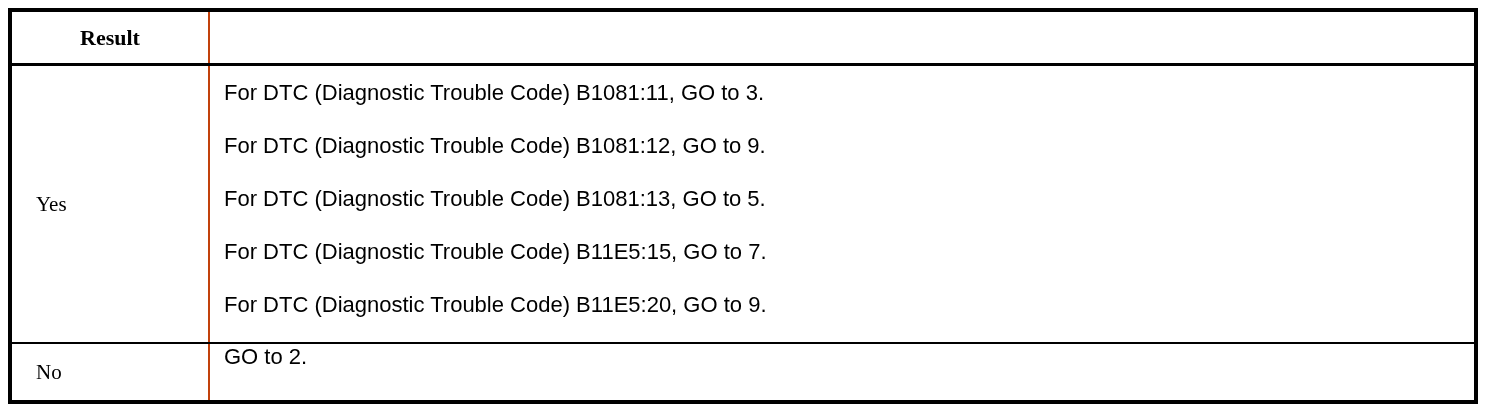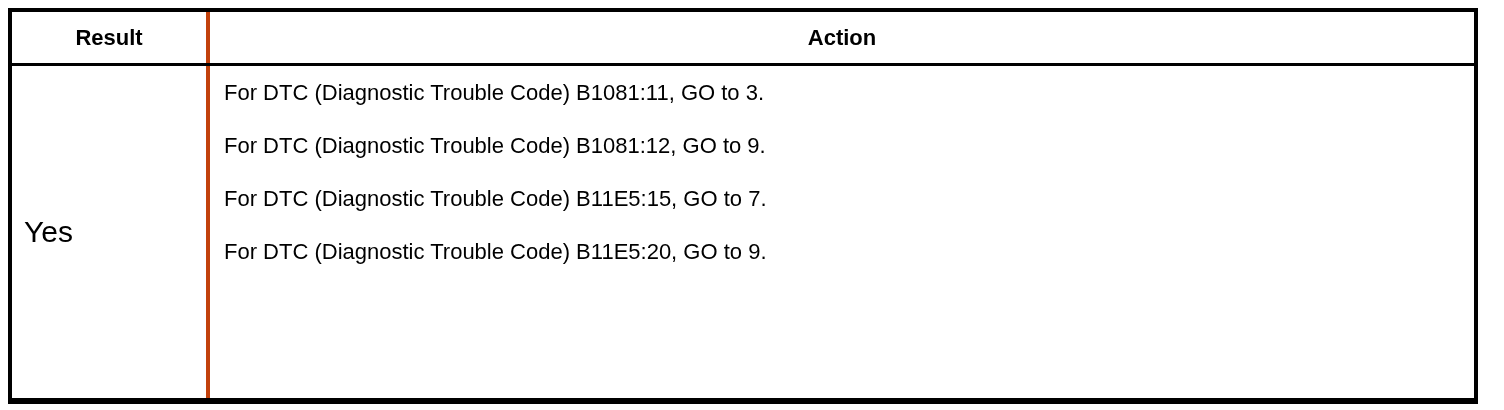--- a/index.html
+++ b/index.html
@@ -34,37 +34,38 @@
   }
   .yes-row {
     flex: 1 1 auto;
     border-bottom: 2px solid #000000;
   }
   .no-row {
     flex: 0 0 56px;
   }
   .result-col {
     flex: 0 0 198px;
-    border-right: 4px solid #c2410c;
+    border-right: 2px solid #c2410c;
     display: flex;
     align-items: center;
+    font-family: Liberation Serif, serif;
   }
   .action-col {
     flex: 1 1 auto;
     display: flex;
     align-items: center;
   }
   .header-cell {
     justify-content: center;
     font-weight: bold;
     font-size: 22px;
   }
   .body-cell {
-    font-size: 30px;
-    padding-left: 12px;
+    font-size: 21px;
+    padding-left: 24px;
   }
   .action-body {
     flex-direction: column;
     align-items: stretch;
     justify-content: flex-start;
     padding-left: 14px;
   }
   .action-line {
     height: 53px;
     display: flex;
@@ -76,28 +77,34 @@
   }
 </style>
 </head>
 <body>
 
 <div class="page">
   <div class="doc-table">
 
     <div class="trow header-row">
       <div class="result-col header-cell">Result</div>
-      <div class="action-col header-cell">Action</div>
     </div>
 
     <div class="trow yes-row">
       <div class="result-col body-cell">Yes</div>
       <div class="action-col action-body">
         <div class="action-line">For DTC (Diagnostic Trouble Code) B1081:11, GO to 3.</div>
         <div class="action-line">For DTC (Diagnostic Trouble Code) B1081:12, GO to 9.</div>
+        <div class="action-line">For DTC (Diagnostic Trouble Code) B1081:13, GO to 5.</div>
         <div class="action-line">For DTC (Diagnostic Trouble Code) B11E5:15, GO to 7.</div>
         <div class="action-line">For DTC (Diagnostic Trouble Code) B11E5:20, GO to 9.</div>
       </div>
     </div>
 
+    <div class="trow no-row">
+      <div class="result-col body-cell">No</div>
+      <div class="action-col action-body">
+        <div class="action-line no-action-line">GO to 2.</div>
+      </div>
+    </div>
 
   </div>
 </div>
 
 </body></html>

